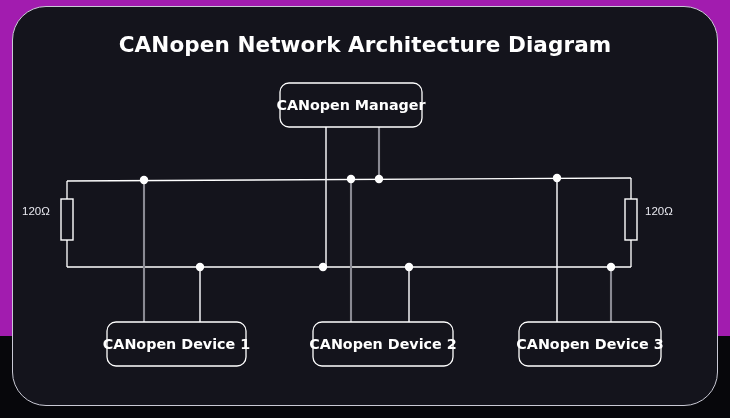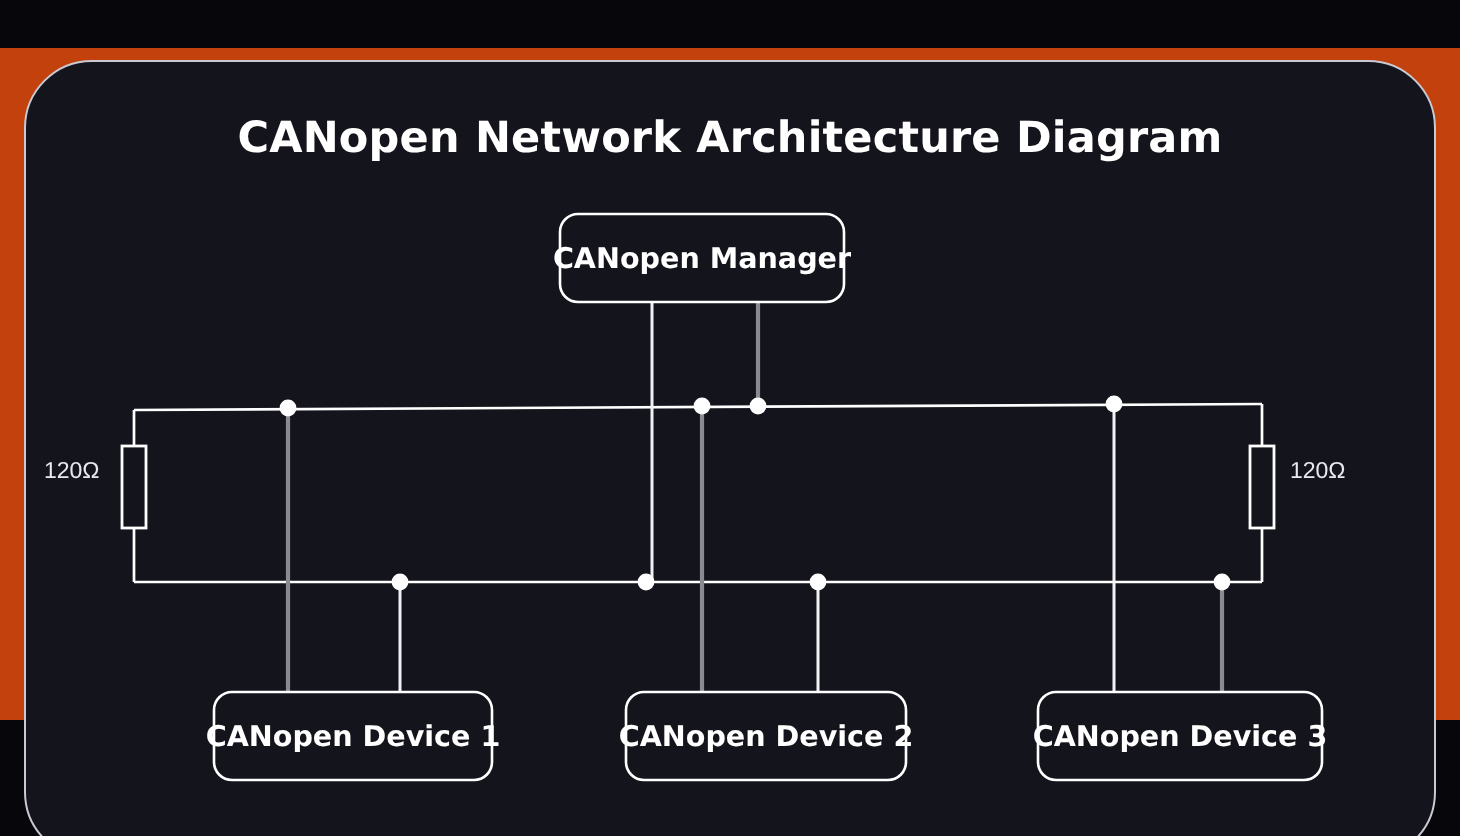--- a/index.html
+++ b/index.html
@@ -11,22 +11,21 @@
   body {
     width: 730px;
     height: 418px;
     overflow: hidden;
     font-family: "Liberation Sans", sans-serif;
   }
   #diagram-root {
     position: relative;
     width: 730px;
     height: 336px;
-    background: #c2410c;
-    margin-top: 24px;
+    background: #a21caf;
   }
   .panel {
     position: absolute;
     left: 12px;
     top: 6px;
     width: 706px;
     height: 400px;
     background: #14141c;
     border: 1.3px solid #c9c9d4;
     border-radius: 34px;

